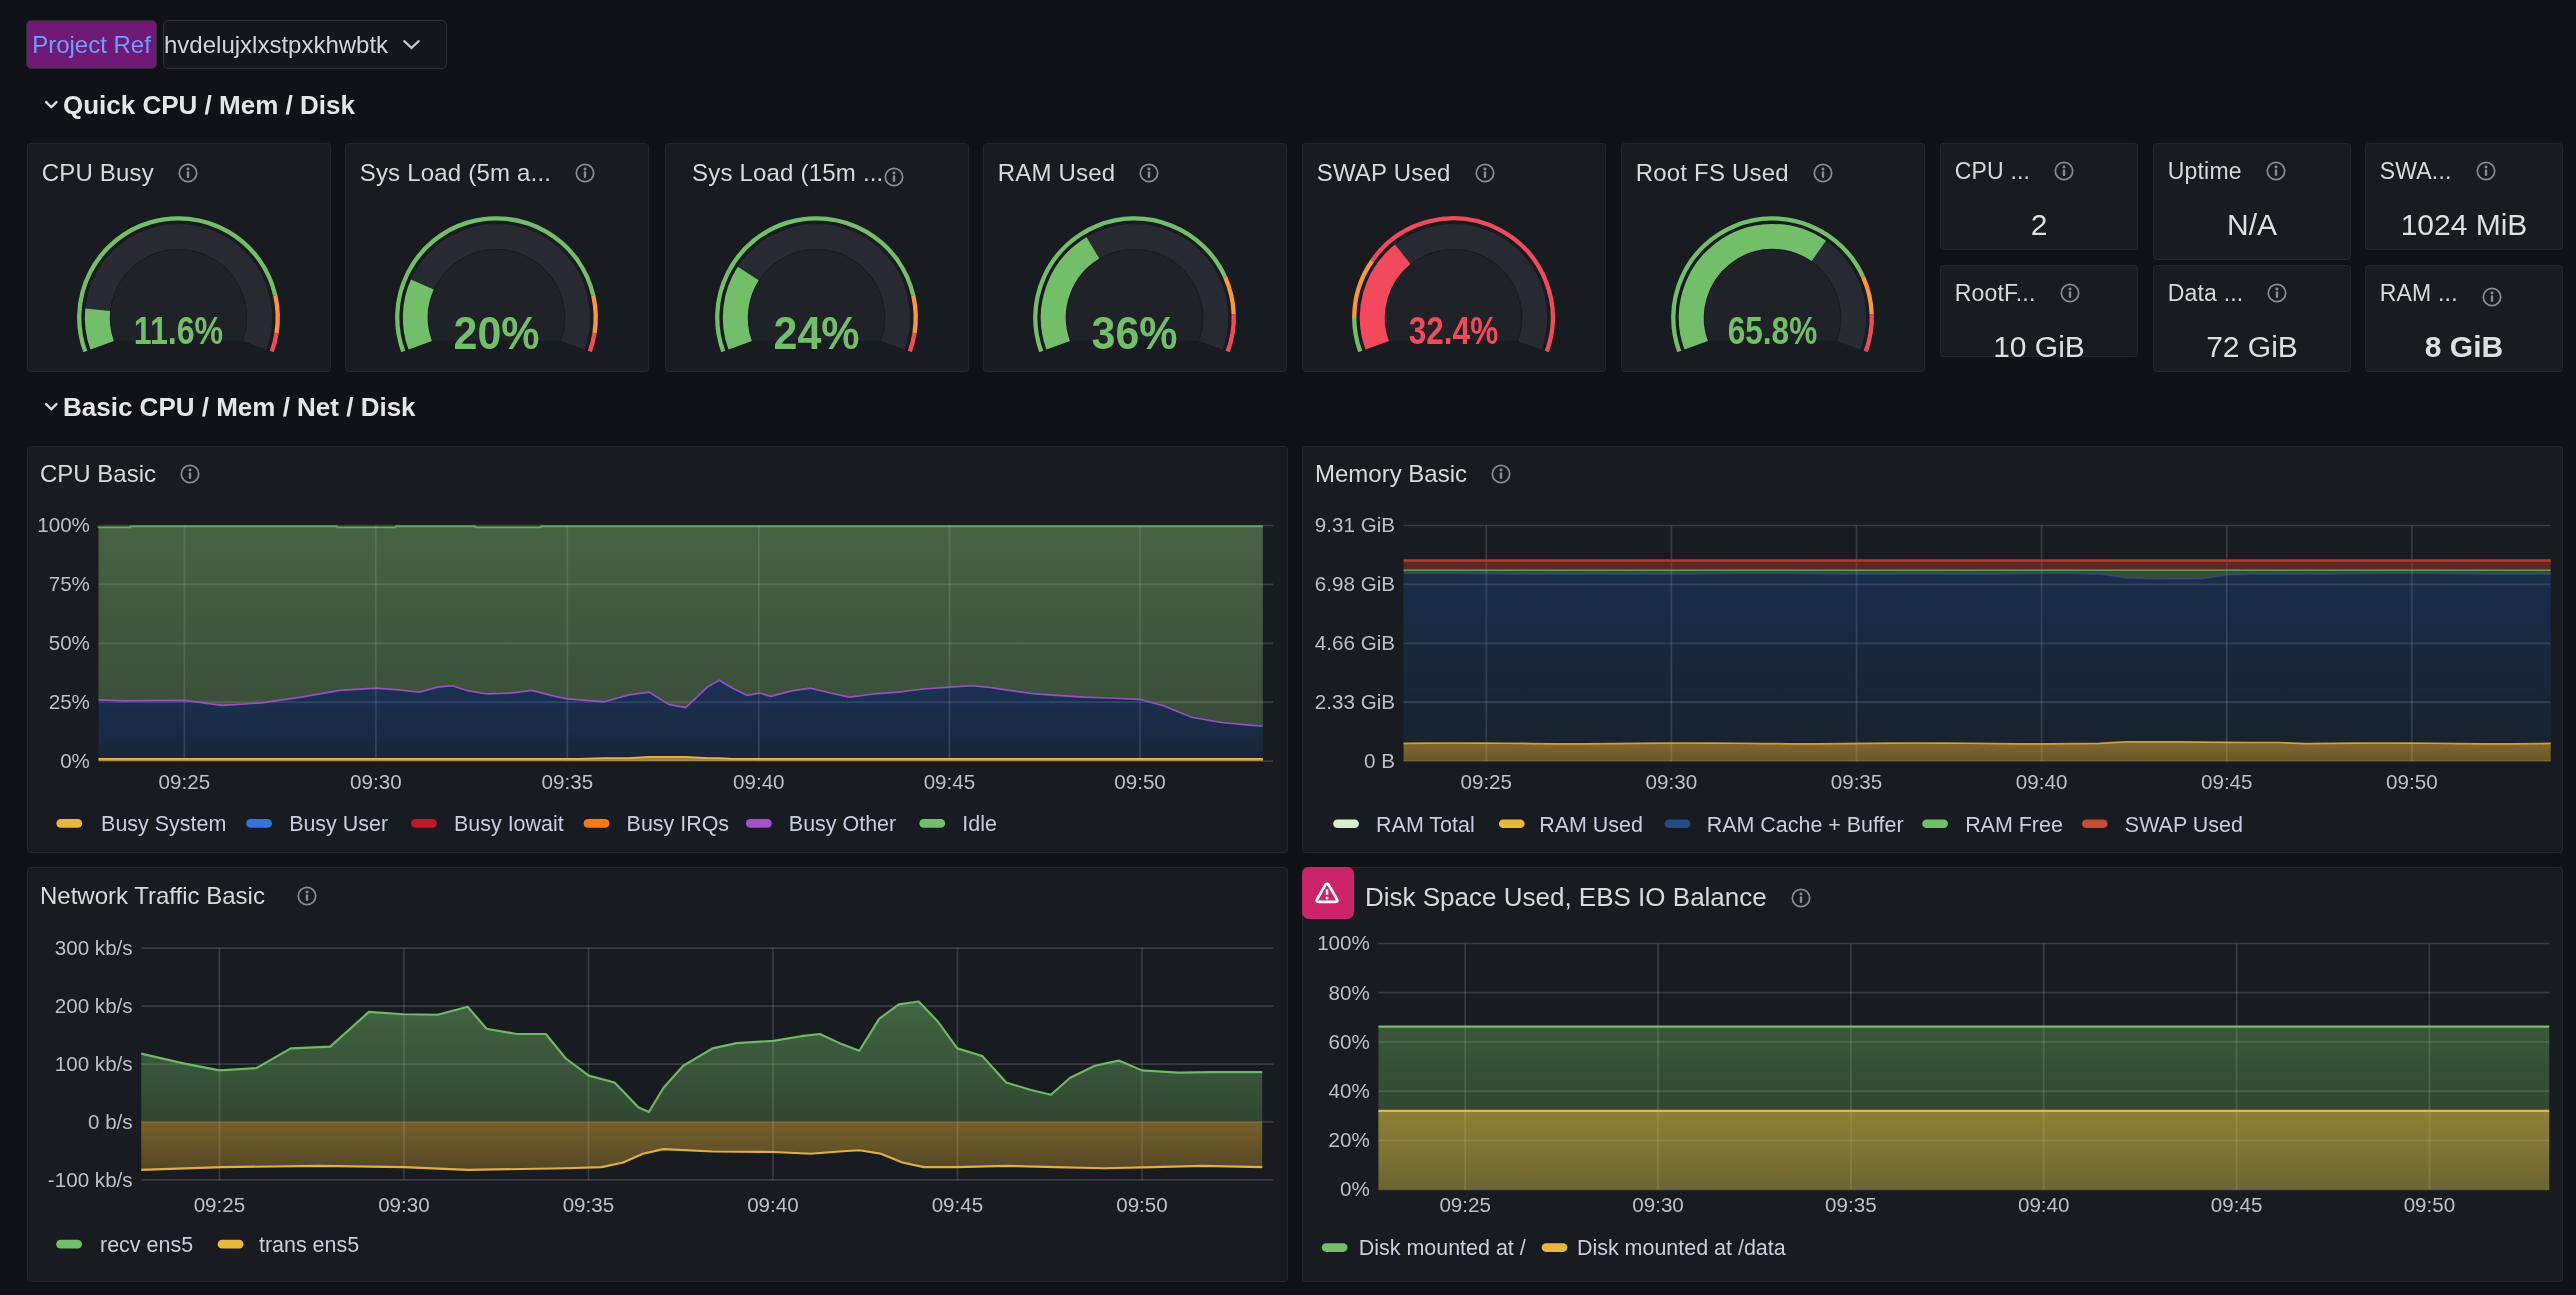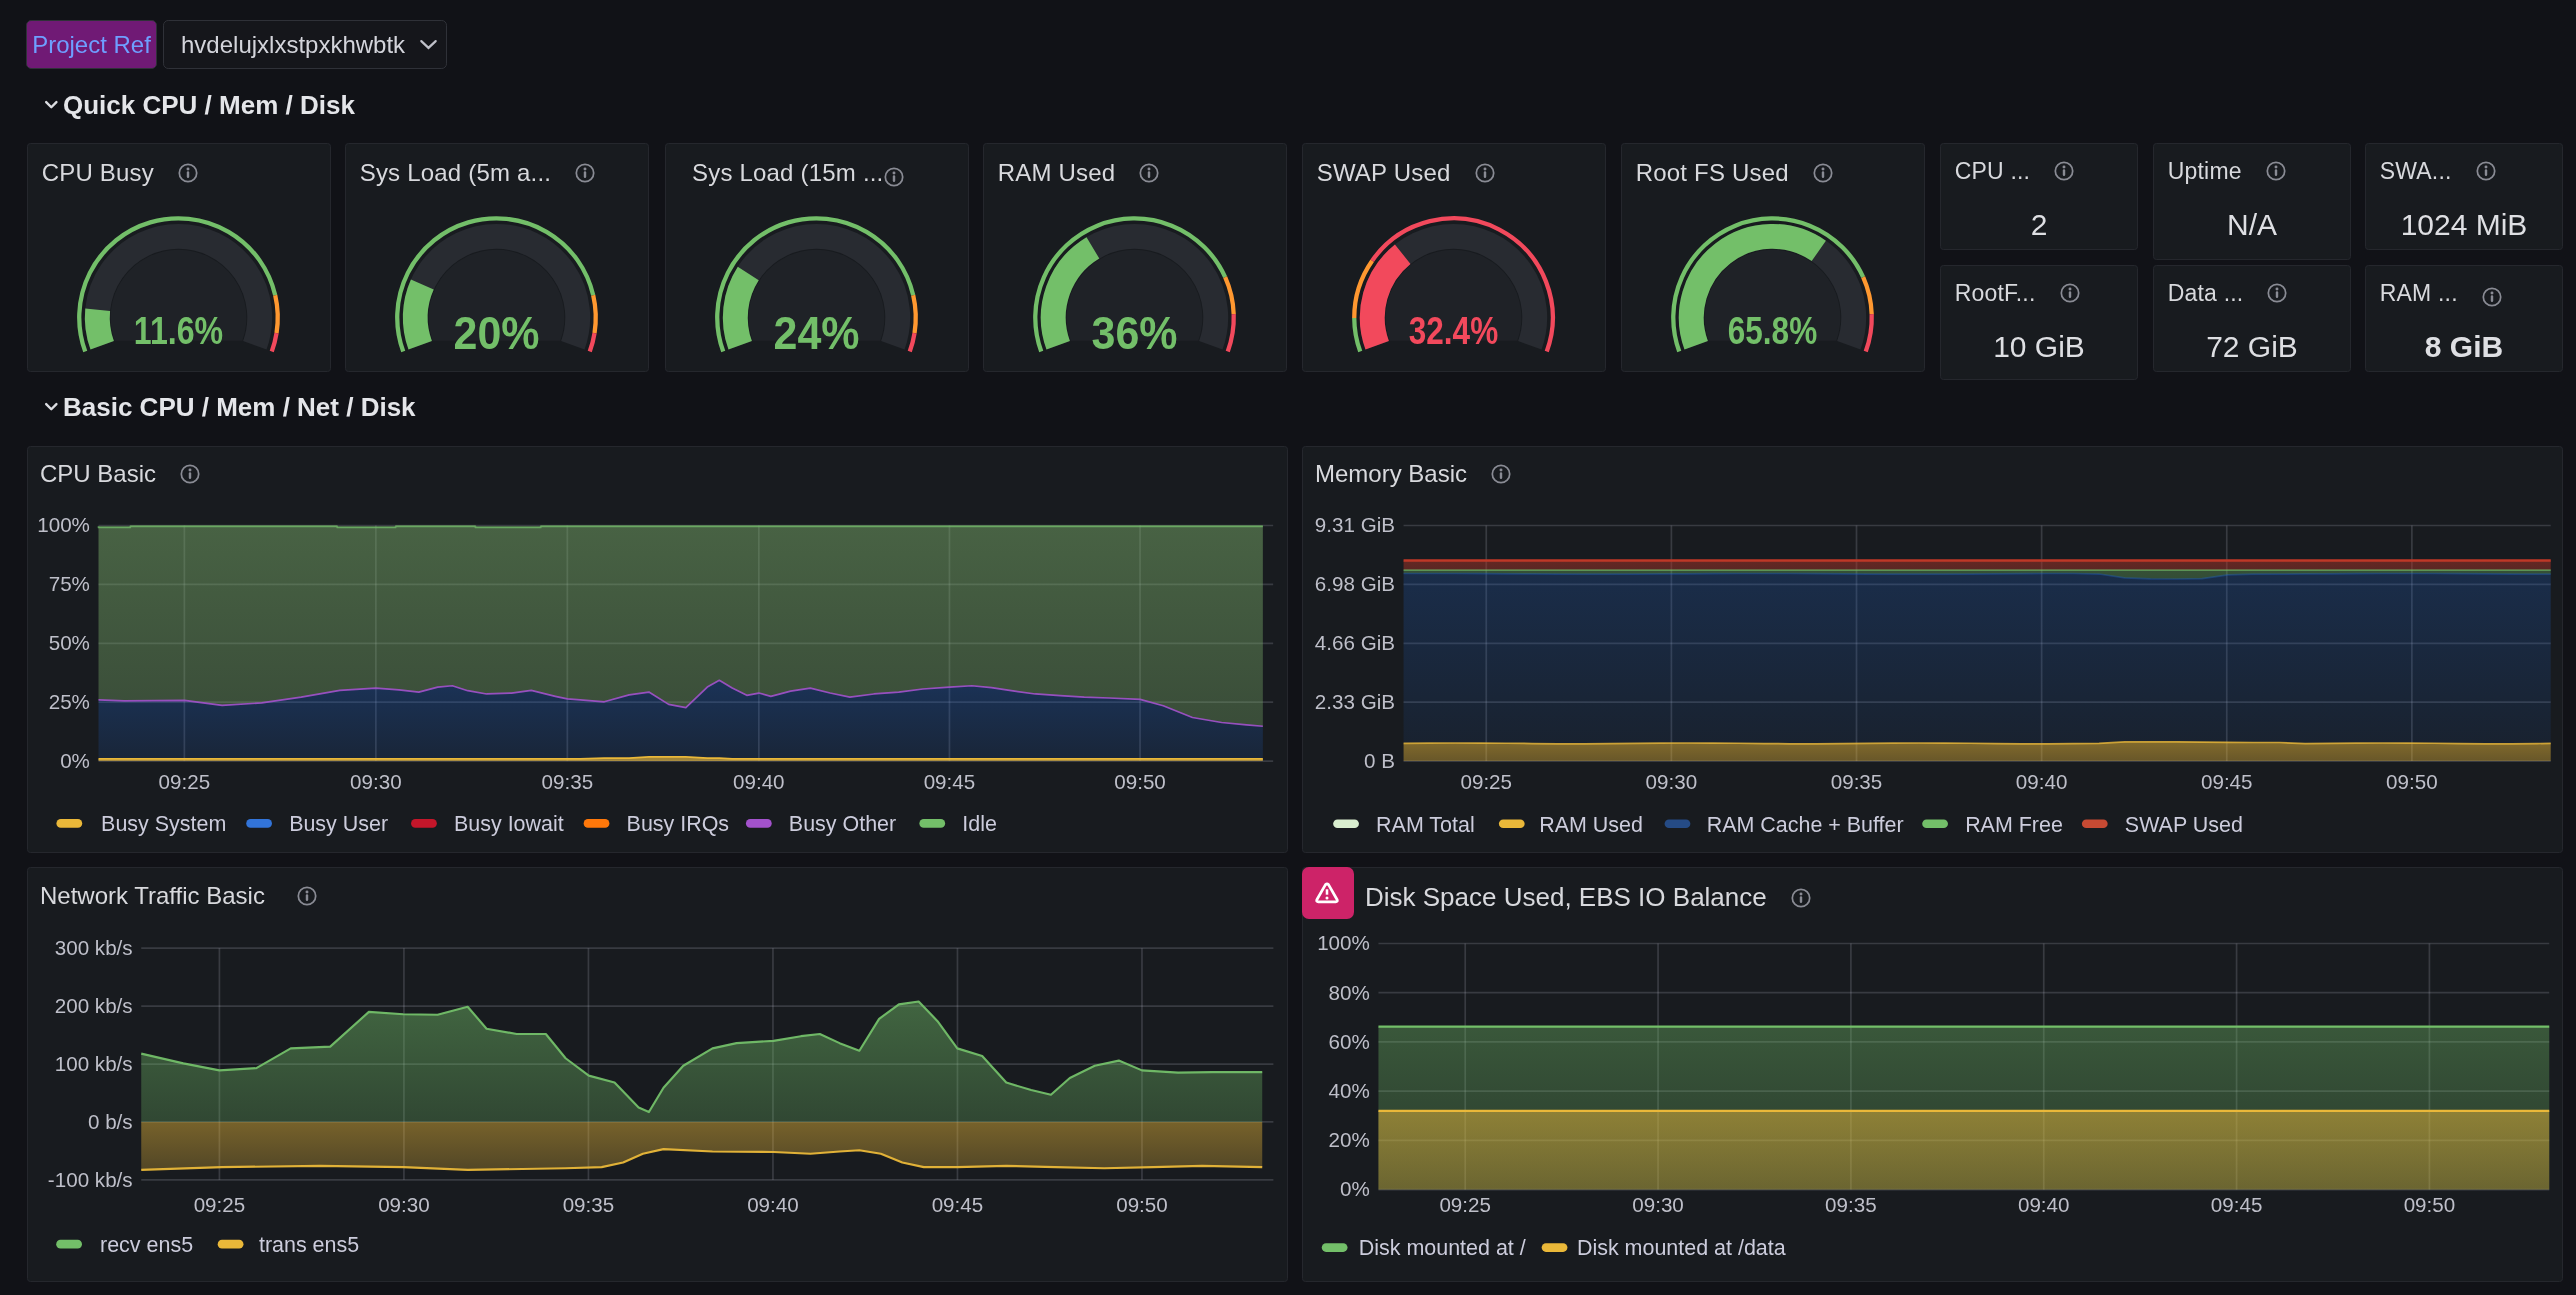--- a/index.html
+++ b/index.html
@@ -2,21 +2,21 @@
 <html style="font-size:13.7px"><head><meta charset="utf-8"><style>
 *{margin:0;padding:0;box-sizing:border-box}
 html,body{width:2576px;height:1296px;background:#111217;font-family:"Liberation Sans",sans-serif;overflow:hidden;position:relative}
 .panel{position:absolute;background:#181B1F;border:1.7px solid #25272D;border-radius:3.4px}
 .abs{position:absolute}
 </style></head><body>
 <div class="abs" style="left:26px;top:20px;width:131px;height:49px;background:#701a75;border:1.7px solid #2F3138;border-radius:5.2px;display:flex;align-items:center;justify-content:center">
     <span style="color:#6E9FFF;font-size:24px;font-weight:500">Project Ref</span>
   </div>
 <div class="abs" style="left:163px;top:20px;width:284px;height:49px;background:#15161B;border:1.7px solid #2F3138;border-radius:5.2px;display:flex;align-items:center">
-    <span style="color:#D3D4DB;font-size:24px;margin-left:17px">hvdelujxlxstpxkhwbtk</span>
+    <span style="color:#D3D4DB;font-size:24px;">hvdelujxlxstpxkhwbtk</span>
     <svg width="19" height="11" viewBox="0 0 22 13" style="margin-left:13.7px">
       <path d="M2.5 2.5 L11 10.5 L19.5 2.5" stroke="#C0C1CA" stroke-width="2.6" fill="none" stroke-linecap="round"></path>
     </svg>
   </div>
 <svg class="abs" style="left:44px;top:100px" width="14.6" height="9.4" viewBox="0 0 17 11">
     <path d="M2.5 2.5 L8.5 8.5 L14.5 2.5" stroke="#DCDDE2" stroke-width="2.8" fill="none" stroke-linecap="round" stroke-linejoin="round"></path>
   </svg>
 <div class="abs" style="left:63px;top:87px;font-size:26px;font-weight:600;color:#E4E5E9;line-height:36px;white-space:nowrap">Quick CPU / Mem / Disk</div>
 <svg class="abs" style="left:44px;top:402px" width="14.6" height="9.4" viewBox="0 0 17 11">
     <path d="M2.5 2.5 L8.5 8.5 L14.5 2.5" stroke="#DCDDE2" stroke-width="2.8" fill="none" stroke-linecap="round" stroke-linejoin="round"></path>
@@ -162,21 +162,21 @@
 <div class="abs" style="left:13.7px;top:13.7px;display:flex;align-items:center;gap:24px">
       <span style="font-size:23px;font-weight:500;color:#D8D9DD;letter-spacing:0.2px;white-space:nowrap">SWA...</span>
       <svg width="20" height="20" viewBox="0 0 23 23" style="flex:none">
         <circle cx="11.5" cy="11.5" r="10" stroke="#898B94" stroke-width="2" fill="none"></circle>
         <circle cx="11.5" cy="6.9" r="1.7" fill="#898B94"></circle>
         <rect x="10.1" y="9.6" width="2.8" height="7.6" rx="1.4" fill="#898B94"></rect>
       </svg>
     </div>
 <div class="abs" style="left:0;top:64px;width:100%;text-align:center;font-size:30px;font-weight:500;color:#DEDFE3">1024 MiB</div>
 </div>
-<div class="panel" style="left:1940px;top:265px;width:198px;height:115px">
+<div class="panel" style="left:1940px;top:265px;width:198px;height:92px">
 <div class="abs" style="left:13.7px;top:13.7px;display:flex;align-items:center;gap:24px">
       <span style="font-size:23px;font-weight:500;color:#D8D9DD;letter-spacing:0.2px;white-space:nowrap">RootF...</span>
       <svg width="20" height="20" viewBox="0 0 23 23" style="flex:none">
         <circle cx="11.5" cy="11.5" r="10" stroke="#898B94" stroke-width="2" fill="none"></circle>
         <circle cx="11.5" cy="6.9" r="1.7" fill="#898B94"></circle>
         <rect x="10.1" y="9.6" width="2.8" height="7.6" rx="1.4" fill="#898B94"></rect>
       </svg>
     </div>
 <div class="abs" style="left:0;top:64px;width:100%;text-align:center;font-size:30px;font-weight:500;color:#DEDFE3">10 GiB</div>
 </div>

